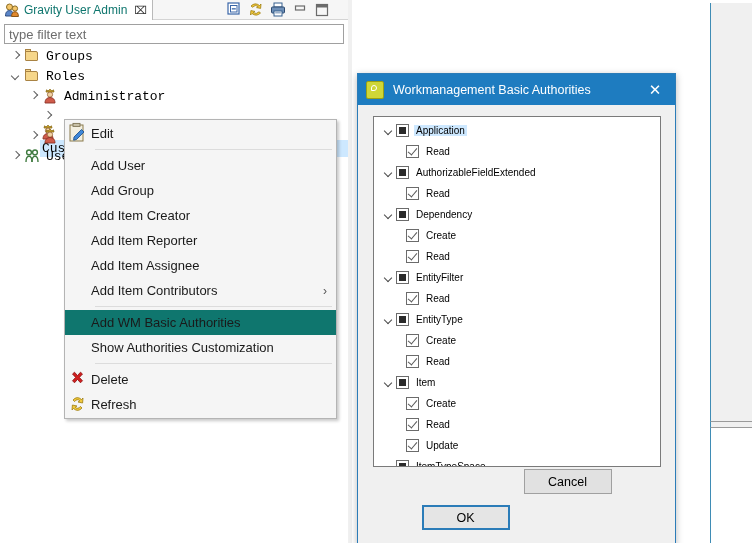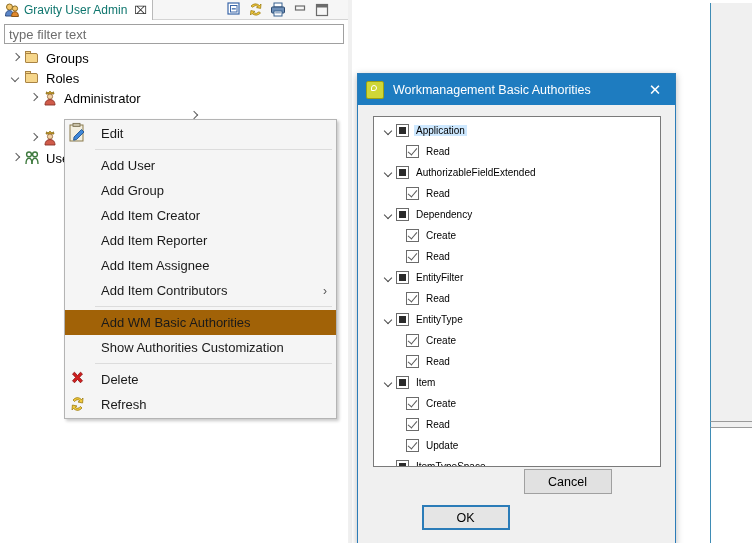--- a/index.html
+++ b/index.html
@@ -149,24 +149,24 @@
     position: absolute;
     left: 0; top: 48px;
     width: 348px; height: 495px;
     background: #ffffff;
     overflow: hidden;
   }
   .ltree-row {
     position: relative;
     height: 20px;
     display: flex;
-    align-items: center;
     white-space: nowrap;
     font-size: 13px;
     color: #000;
+    font-family: Liberation Mono, monospace;
   }
   .ltree-row.selected > .ltree-label { background: #cde8ff; }
   .ltree-arrow {
     width: 16px; height: 16px;
     flex: 0 0 auto;
     position: relative;
   }
   .ltree-arrow.collapsed::before {
     content: "";
     position: absolute;
@@ -224,24 +224,23 @@
     padding: 1px 0;
   }
   .cm-item {
     position: relative;
     height: 25px;
     display: flex;
     align-items: center;
     font-size: 13px;
     color: #1a1a1a;
     padding-left: 0;
-    gap: 10px;
   }
   .cm-item.highlight {
-    background: #a16207;
+    background: #0f766e;
   }
   .cm-icon {
     width: 26px;
     height: 25px;
     flex: 0 0 auto;
     position: relative;
   }
   .cm-label { flex: 1 1 auto; white-space: nowrap; }
   .cm-arrow {
     width: 22px;

